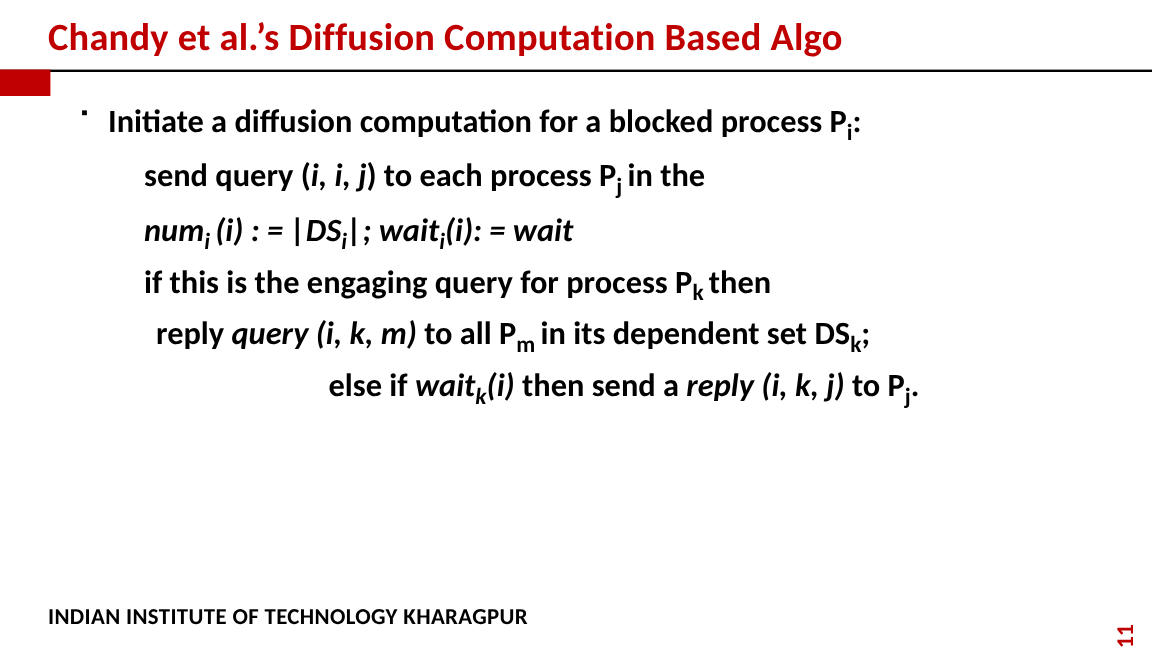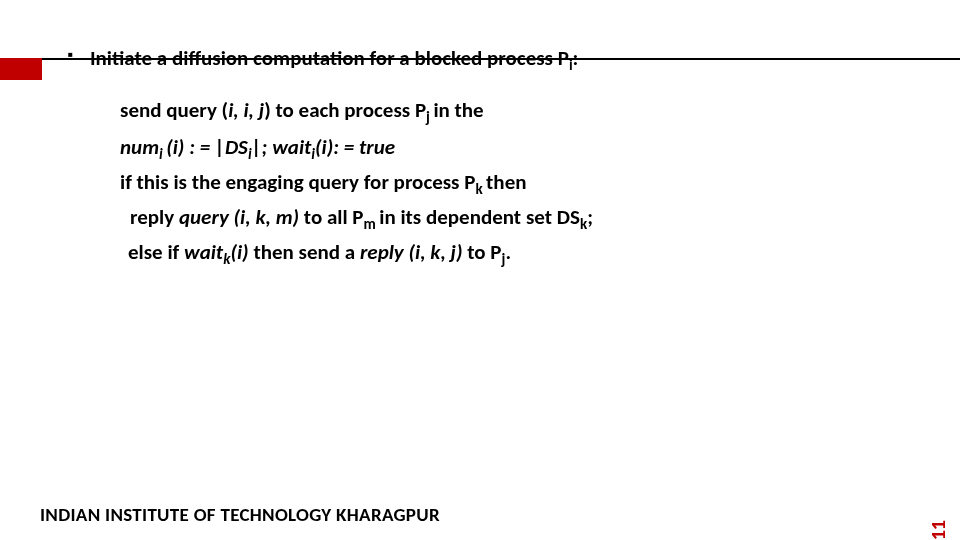--- a/index.html
+++ b/index.html
@@ -35,43 +35,43 @@
     top: 58px;
     left: 0;
     right: 0;
     height: 2px;
     background: #000;
   }
   .content {
     padding: 24px 48px 0 68px;
     font-family: 'Gill Sans', 'Gill Sans MT', 'Trebuchet MS', Calibri, sans-serif;
     color: #000;
-    font-size: 21px;
+    font-size: 27px;
     line-height: 1.38;
   }
   .bullet-item {
     position: relative;
     padding-left: 22px;
     margin-bottom: 4px;
     font-weight: bold;
   }
   .bullet-item::before {
     content: "▪";
     position: absolute;
     left: 0;
     top: 1px;
     font-size: 14px;
   }
-  .sub1 { margin-left: 52px; margin-top: 23px; font-weight: bold; }
+  .sub1 { margin-left: 52px; margin-top: 8px; font-weight: bold; }
   .sub2 { margin-left: 200px; margin-top: 6px; font-weight: bold; }
   .sub3 { margin-left: 52px; margin-top: 8px; font-weight: bold; }
   .sub4 { margin-left: 52px; margin-top: 6px; font-weight: bold; }
   .sub5 { margin-left: 62px; margin-top: 6px; font-weight: bold; }
   .sub6 { margin-left: 76px; margin-top: 8px; font-weight: bold; }
-  .sub7 { margin-left: 60px; margin-top: 6px; font-weight: bold; }
+  .sub7 { margin-left: 60px; margin-top: 6px; font-weight: bold; text-align: center; }
   .second-block { margin-top: 26px; }
   .ital { font-style: italic; }
   sub { font-size: 0.72em; vertical-align: sub; line-height: 0; }
   .footer {
     position: absolute;
     left: 40px;
     bottom: 14px;
     font-family: 'Gill Sans', 'Gill Sans MT', Calibri, sans-serif;
     font-weight: bold;
     font-size: 19px;
@@ -86,34 +86,35 @@
     font-size: 20px;
     color: #c00000;
     transform: rotate(-90deg);
     transform-origin: right bottom;
   }
 </style>
 </head>
 <body>
 
 <div class="title-bar">
+  <div class="title">Chandy et al.’s Diffusion Computation Based Algo</div>
   <div class="underline"></div>
   <div class="accent-bar"></div>
 </div>
 
 <div class="content">
 
   <div class="bullet-item">
     <span>Initiate a diffusion computation for a blocked process P</span><sub>i</sub><span>:</span>
   </div>
   <div class="sub1">
     <span>send query (</span><span class="ital">i, i, j</span><span>) to each process P</span><sub>j </sub><span>in the</span>
   </div>
   <div class="sub3 ital">
-    <span>num</span><sub>i </sub><span>(i) : = |DS</span><sub>i</sub><span>|; wait</span><sub>i</sub><span>(i): = true</span>
+    <span>num</span><sub>i </sub><span>(i) : = |DS</span><sub>i</sub><span>|; wait</span><sub>i</sub><span>(i): = wait</span>
   </div>
 
   <div class="sub4">
     <span>if this is the engaging query for process P</span><sub>k </sub><span>then</span>
   </div>
   <div class="sub5">
     <span>reply </span><span class="ital">query (i, k, m) </span><span>to all P</span><sub>m </sub><span>in its dependent set DS</span><sub>k</sub><span>;</span>
   </div>
   <div class="sub7">
     <span>else if </span><span class="ital">wait</span><sub class="ital">k</sub><span class="ital">(i) </span><span>then send a </span><span class="ital">reply (i, k, j) </span><span>to P</span><sub>j</sub><span>.</span>

